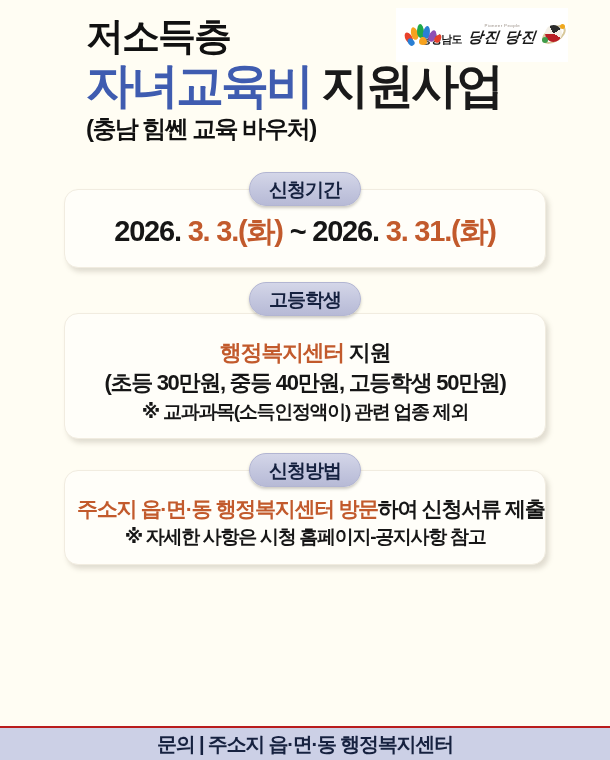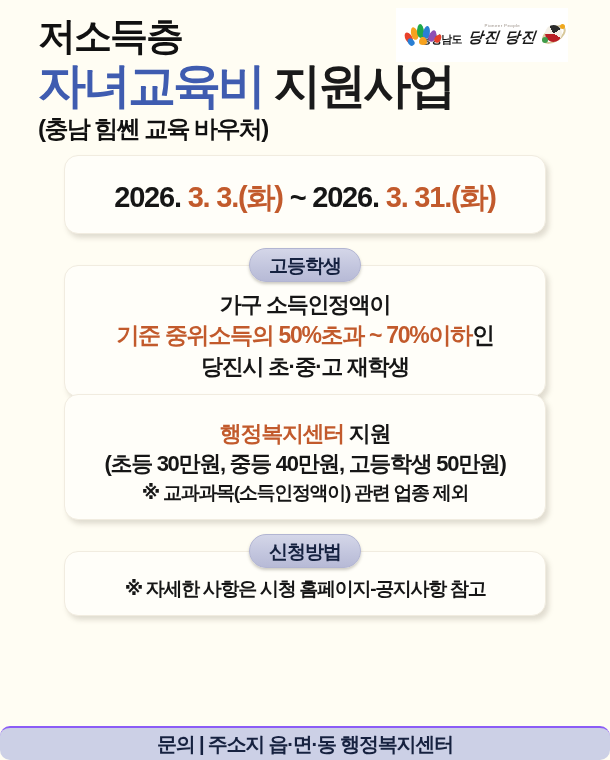--- a/index.html
+++ b/index.html
@@ -139,21 +139,21 @@
   }
   .logo-dj-mark .doty {
     position: absolute;
     left: 21px; top: 3px;
     width: 5px; height: 5px;
     border-radius: 50%;
     background: #f0a81c;
   }
 
   .title-block {
-    padding-left: 38px;
+    padding-left: 86px;
   }
   .title-line1 {
     font-size: 38px;
     font-weight: bold;
     color: #111111;
     letter-spacing: -2px;
     line-height: 1.18;
   }
   .title-line2 {
     font-size: 48px;
@@ -234,25 +234,24 @@
 
   #sec-method .line       { font-size: 21px; }
   #sec-method .line.note  { font-size: 19px; }
 
   
   .footer {
     position: absolute;
     left: 0; right: 0; bottom: 0;
     height: 34px;
     background: #ccd0e6;
-    border-top: 2px solid #8b5cf6;
+    border-top: 2px solid #b91c1c;
     display: flex;
     align-items: center;
     justify-content: center;
-    border-radius: 10px;
   }
   .footer-text {
     font-size: 20px;
     font-weight: bold;
     color: #16213f;
     letter-spacing: -1.2px;
   }
 </style>
 </head>
 <body>
@@ -296,51 +295,48 @@
       <div class="title-line1">저소득층</div>
       <div class="title-line2">
         <span class="hl">자녀교육비</span><span> 지원사업</span>
       </div>
       <div class="title-line3">(충남 힘쎈 교육 바우처)</div>
     </div>
 
   </div>
 
   <div class="section" id="sec-period">
+    <div class="badge">신청기간</div>
     <div class="card">
       <div class="line">
         <span>2026. </span><span class="or">3. 3.(화)</span><span> ~ 2026. </span><span class="or">3. 31.(화)</span>
       </div>
     </div>
   </div>
 
   <div class="section" id="sec-target">
     <div class="badge">고등학생</div>
-    <div class="card">
-      <div class="line">가구 소득인정액이</div>
-      <div class="line big">
-        <span class="or">기준 중위소득의 50%초과 ~ 70%이하</span><span>인</span>
-      </div>
-      <div class="line">당진시 초·중·고 재학생</div>
-    </div>
   </div>
 
   <div class="section" id="sec-content">
     <div class="card">
       <div class="line">
         <span class="or">행정복지센터</span><span> 지원</span>
       </div>
       <div class="line">(초등 30만원, 중등 40만원, 고등학생 50만원)</div>
       <div class="line note">※ 교과과목(소득인정액이) 관련 업종 제외</div>
     </div>
   </div>
 
   <div class="section" id="sec-method">
     <div class="badge">신청방법</div>
     <div class="card">
+      <div class="line">
+        <span class="or">주소지 읍·면·동 행정복지센터 방문</span><span>하여 신청서류 제출</span>
+      </div>
       <div class="line note">※ 자세한 사항은 시청 홈페이지-공지사항 참고</div>
     </div>
   </div>
 
   <div class="footer">
     <span class="footer-text">문의 | 주소지 읍·면·동 행정복지센터</span>
   </div>
 
 </div>
 

